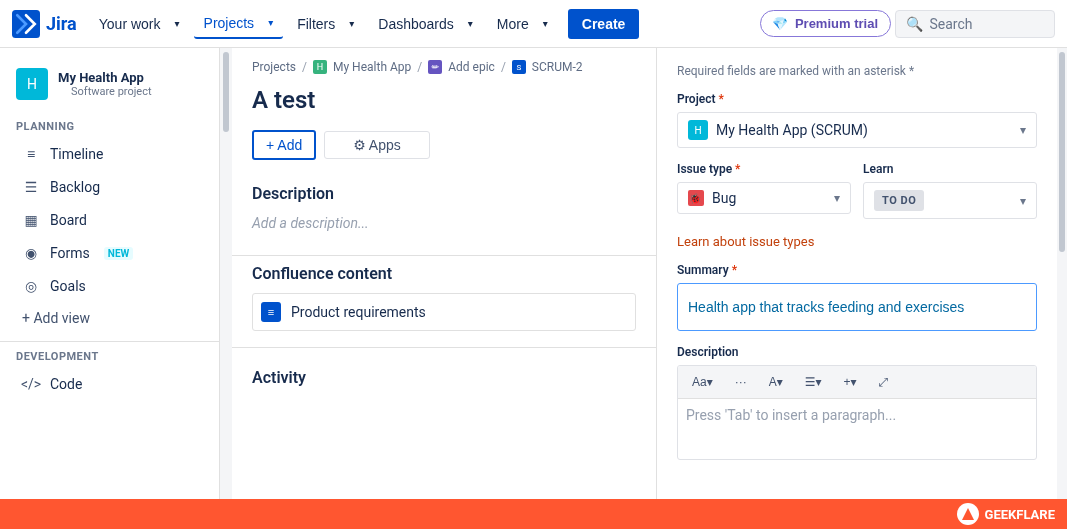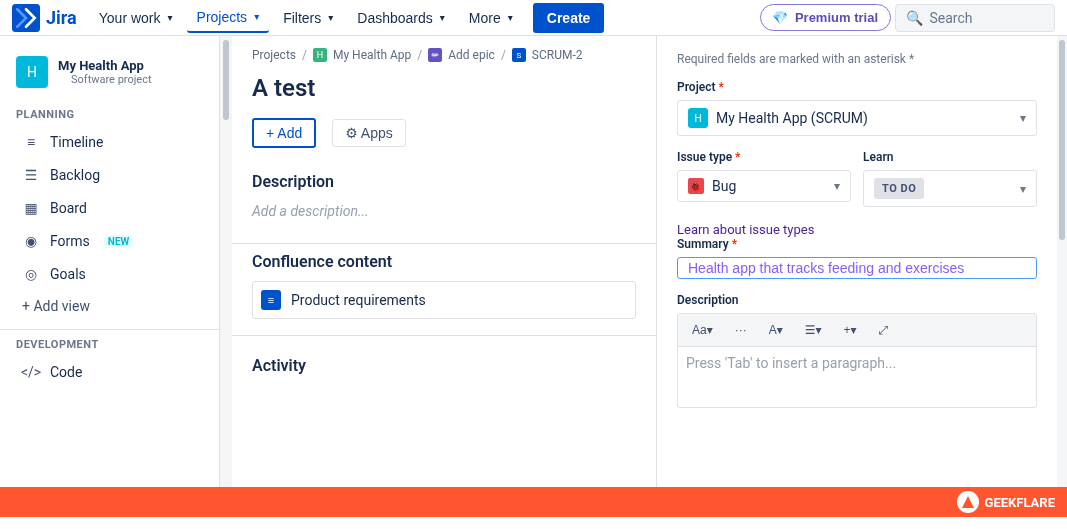--- a/index.html
+++ b/index.html
@@ -1,23 +1,23 @@
 <!DOCTYPE html>
 <html><head>
   <meta charset="utf-8">
   <style>
     * { box-sizing: border-box; margin: 0; padding: 0; }
     body { font-family: -apple-system, BlinkMacSystemFont, "Segoe UI", Roboto, sans-serif; font-size: 14px; color: #172b4d; background: #fff; width: 1067px; height: 529px; overflow: hidden; }
 
     
-    .top-nav { display: flex; align-items: center; height: 36px; background: #fff; border-bottom: 1px solid #e0e0e0; padding: 0 12px; gap: 4px; }
+    .top-nav { display: flex; align-items: center; height: 48px; background: #fff; border-bottom: 1px solid #e0e0e0; padding: 0 12px; gap: 4px; }
     .nav-logo { display: flex; align-items: center; gap: 6px; margin-right: 8px; }
     .nav-logo-icon { width: 28px; height: 28px; }
     .nav-logo-text { color: #0052cc; font-size: 18px; font-weight: 700; }
-    .nav-btn { background: none; border: none; cursor: pointer; padding: 6px 10px; border-radius: 3px; font-size: 14px; color: #172b4d; display: flex; align-items: center; gap: 7px; }
+    .nav-btn { background: none; border: none; cursor: pointer; padding: 6px 10px; border-radius: 3px; font-size: 14px; color: #172b4d; display: flex; align-items: center; gap: 14px; }
     .nav-btn.active { color: #0052cc; border-bottom: 2px solid #0052cc; }
     .nav-chevron { font-size: 10px; }
     .nav-create { background: #0052cc; color: #fff; border: none; padding: 7px 14px; border-radius: 3px; font-size: 14px; font-weight: 600; cursor: pointer; margin-left: 6px; }
     .nav-spacer { flex: 1; }
     .nav-premium { border: 1.5px solid #8777d9; color: #5e4db2; padding: 5px 12px; border-radius: 20px; font-size: 13px; font-weight: 600; cursor: pointer; background: none; display: flex; align-items: center; gap: 6px; }
     .nav-search { display: flex; align-items: center; background: #f4f5f7; border: 1px solid #dfe1e6; border-radius: 4px; padding: 5px 10px; gap: 6px; color: #6b778c; font-size: 14px; width: 160px; cursor: pointer; }
 
     
     .main-layout { display: flex; height: calc(529px - 48px - 30px); }
 
@@ -43,23 +43,23 @@
     .content-area { flex: 1; display: flex; overflow: hidden; }
     .main-content { flex: 1; padding: 0; overflow-y: auto; border-right: 1px solid #e0e0e0; }
     .breadcrumb { display: flex; align-items: center; gap: 6px; padding: 12px 20px 8px; font-size: 12px; color: #5e6c84; }
     .breadcrumb a { color: #5e6c84; text-decoration: none; cursor: pointer; }
     .breadcrumb-sep { color: #97a0af; }
     .breadcrumb-icon { width: 14px; height: 14px; border-radius: 2px; display: inline-flex; align-items: center; justify-content: center; font-size: 9px; }
     .bc-project-icon { background: #36b37e; color: #fff; }
     .bc-epic-icon { background: #6554c0; color: #fff; }
     .bc-scrum-icon { background: #0052cc; color: #fff; font-size: 8px; }
     .issue-title { font-size: 24px; font-weight: 600; padding: 4px 20px 16px; color: #172b4d; }
-    .toolbar { display: flex; align-items: center; gap: 16px; padding: 0 20px 16px; }
+    .toolbar { display: flex; align-items: center; gap: 8px; padding: 0 20px 16px; }
     .toolbar-add-btn { display: flex; align-items: center; gap: 4px; border: 2px solid #0052cc; color: #0052cc; background: #fff; padding: 5px 12px; border-radius: 3px; font-size: 14px; font-weight: 500; cursor: pointer; }
-    .toolbar-apps-btn { display: flex; align-items: center; gap: 4px; border: 1.5px solid #dfe1e6; color: #42526e; background: #fff; padding: 5px 12px; border-radius: 3px; font-size: 14px; cursor: pointer; }
+    .toolbar-apps-btn { display: flex; align-items: center; gap: 4px; border: 1.5px solid #dfe1e6; color: #42526e; background: #fff; padding: 5px 28px; border-radius: 3px; font-size: 14px; cursor: pointer; }
     .section-title { font-size: 16px; font-weight: 600; padding: 8px 20px 8px; }
     .description-placeholder { color: #97a0af; padding: 4px 20px 20px; font-size: 14px; cursor: text; font-style: italic; }
     .confluence-section { padding: 8px 20px; border-top: 1px solid #e0e0e0; margin-top: 4px; }
     .confluence-title { font-size: 16px; font-weight: 600; margin-bottom: 10px; }
     .confluence-item { display: flex; align-items: center; gap: 10px; padding: 8px; border: 1px solid #e0e0e0; border-radius: 3px; cursor: pointer; }
     .conf-icon { width: 20px; height: 20px; background: #0052cc; border-radius: 3px; display: flex; align-items: center; justify-content: center; color: #fff; font-size: 11px; }
     .activity-section { padding: 20px 20px 8px; border-top: 1px solid #e0e0e0; margin-top: 8px; }
     .activity-title { font-size: 16px; font-weight: 600; }
 
     
@@ -71,22 +71,22 @@
     .field-label .req { color: #de350b; }
     .field-row { margin-bottom: 14px; }
     .select-box { display: flex; align-items: center; justify-content: space-between; border: 1.5px solid #dfe1e6; border-radius: 3px; padding: 7px 10px; cursor: pointer; background: #fff; font-size: 14px; }
     .select-box-inner { display: flex; align-items: center; gap: 8px; }
     .project-icon-box { width: 20px; height: 20px; background: #00b8d9; border-radius: 3px; display: flex; align-items: center; justify-content: center; color: #fff; font-size: 10px; }
     .chevron-down { color: #6b778c; font-size: 12px; }
     .two-col { display: flex; gap: 12px; }
     .two-col .field-row { flex: 1; }
     .issue-type-icon { width: 16px; height: 16px; background: #e5484d; border-radius: 2px; display: flex; align-items: center; justify-content: center; color: #fff; font-size: 10px; flex-shrink: 0; }
     .status-badge { background: #dfe1e6; color: #42526e; font-size: 11px; font-weight: 700; letter-spacing: 0.5px; padding: 4px 8px; border-radius: 3px; }
-    .learn-link { color: #4c1d95; font-size: 13px; cursor: pointer; text-decoration: none; display: inline-block; }
-    .text-input { width: 100%; border: 1.5px solid #4c9aff; border-radius: 3px; padding: 2px 10px; font-size: 14px; color: #8b5cf6; outline: none; }
+    .learn-link { color: #c2410c; font-size: 13px; cursor: pointer; text-decoration: none; margin-bottom: 14px; display: inline-block; }
+    .text-input { width: 100%; border: 1.5px solid #4c9aff; border-radius: 3px; padding: 15px 10px; font-size: 14px; color: #0369a1; outline: none; }
     .desc-editor { border: 1.5px solid #dfe1e6; border-radius: 3px; overflow: hidden; }
     .desc-toolbar { display: flex; align-items: center; gap: 10px; padding: 6px 8px; border-bottom: 1px solid #e0e0e0; background: #f4f5f7; }
     .desc-tb-btn { background: none; border: none; cursor: pointer; padding: 3px 6px; border-radius: 3px; font-size: 12px; color: #42526e; }
     .desc-content-area { min-height: 60px; padding: 8px; font-size: 14px; color: #97a0af; }
 
     
     .bottom-bar { height: 30px; background: #ff5630; display: flex; align-items: center; justify-content: flex-end; padding: 0 12px; }
     .geekflare-logo { display: flex; align-items: center; gap: 6px; color: #fff; font-size: 13px; font-weight: 700; }
     .gf-icon { width: 22px; height: 22px; background: #fff; border-radius: 50%; display: flex; align-items: center; justify-content: center; }
   </style>

